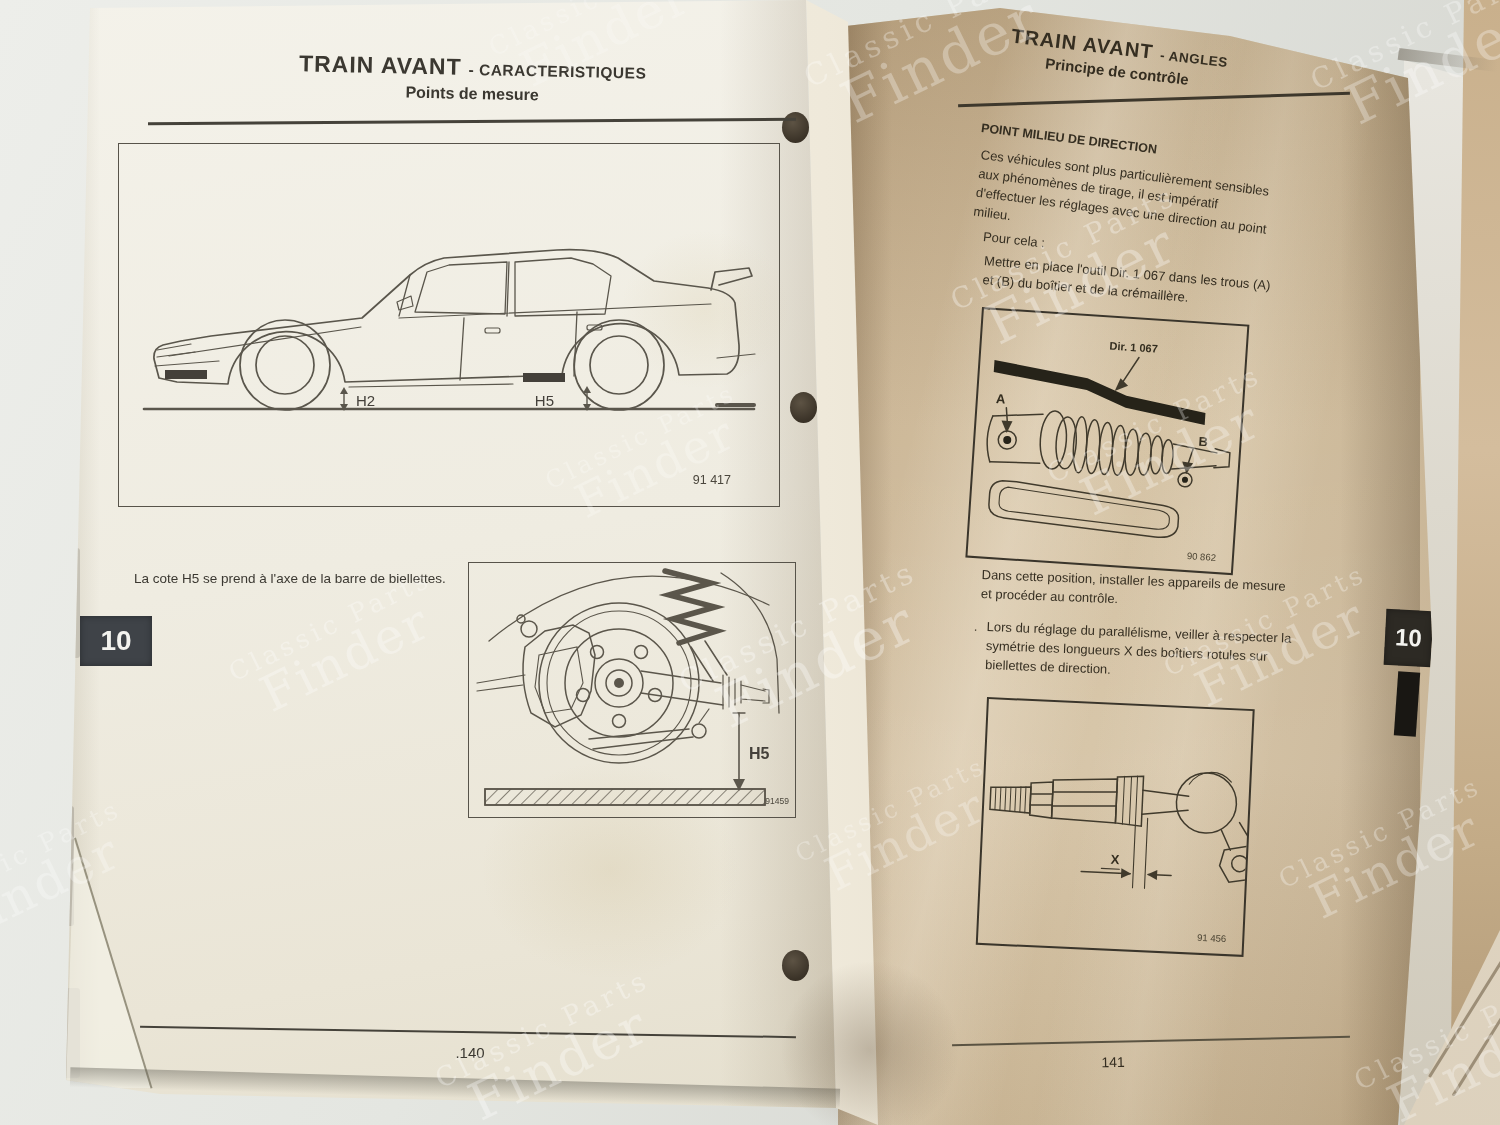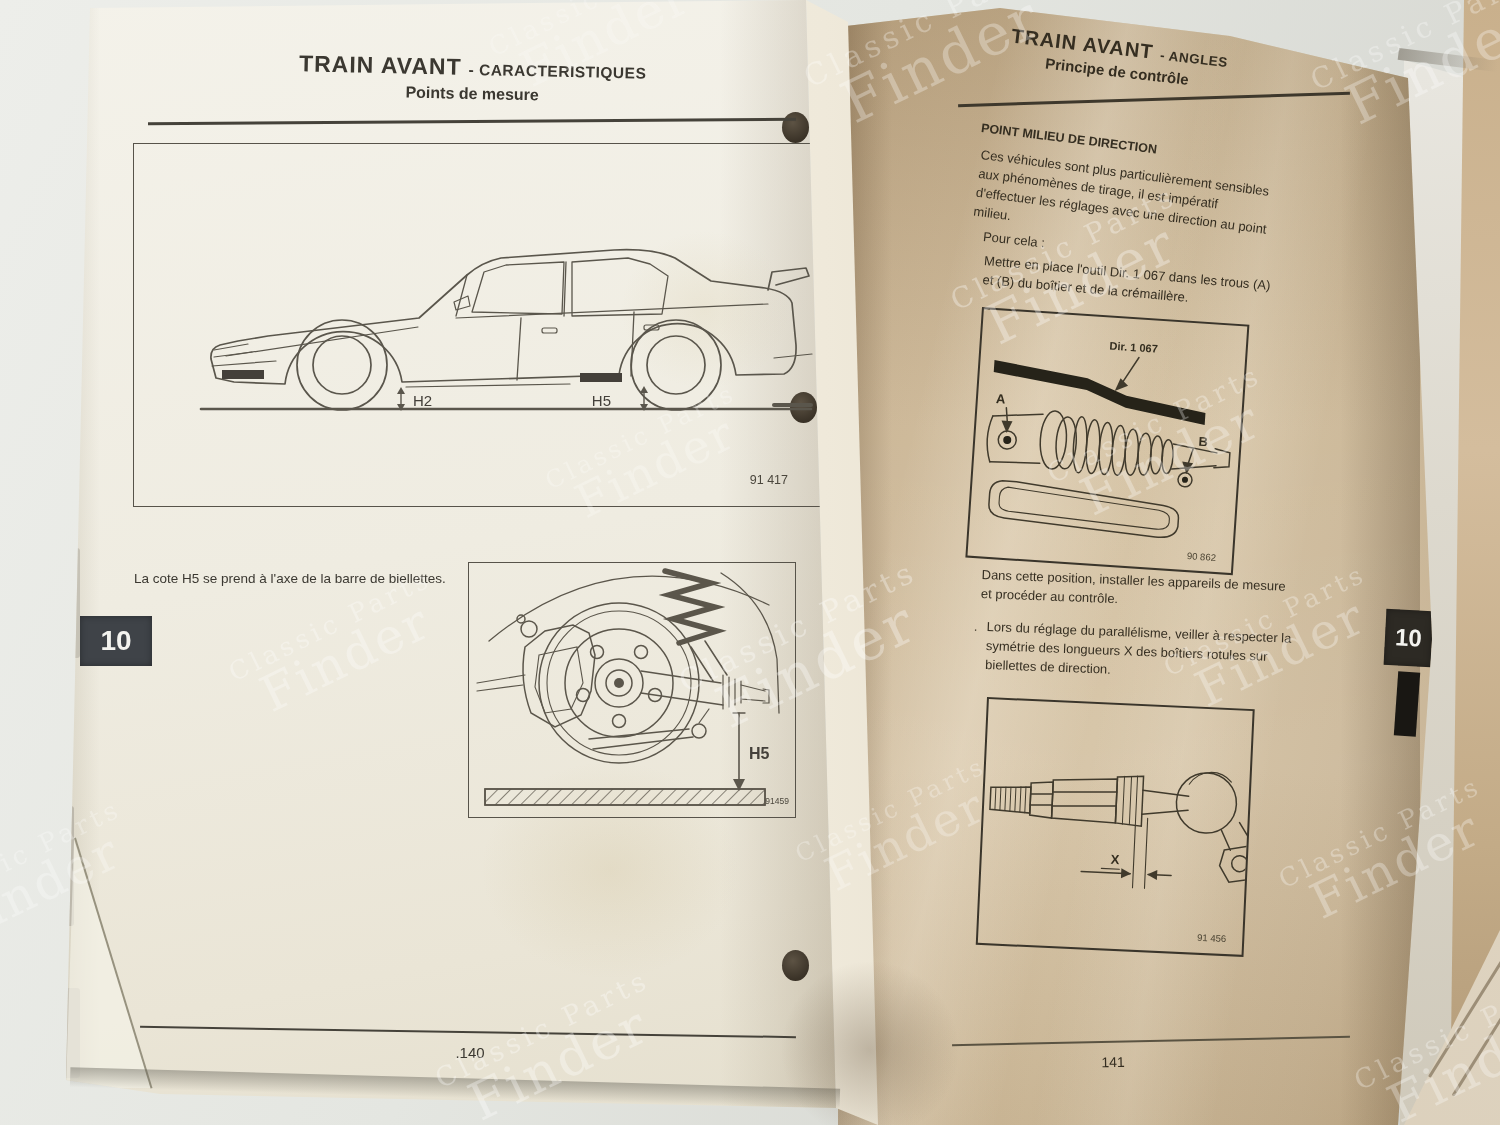--- a/index.html
+++ b/index.html
@@ -217,21 +217,21 @@
     <div class="hole" style="left:782px;top:950px;"></div>
 
     <div class="abs ink-l" style="left:150px;top:54px;width:645px;text-align:center;transform:rotate(1.2deg);">
       <div>
         <span class="title-main" style="font-size:23px;">TRAIN AVANT</span><span class="title-suf" style="font-size:15.5px;">- CARACTERISTIQUES</span>
       </div>
       <div class="subtitle" style="font-size:16px;margin-top:4px;">Points de mesure</div>
     </div>
     <div class="rule" style="left:148px;top:120px;width:648px;height:2.5px;transform:rotate(-0.4deg);"></div>
 
-    <div class="fig abs" style="left:133px;top:143px;width:660px;height:362px;padding-left:42px;">
+    <div class="fig abs" style="left:118px;top:143px;width:660px;height:362px;">
       <svg width="660" height="362" viewBox="0 0 660 362">
         <g stroke="#5a564c" stroke-width="1.7" fill="none" stroke-linecap="round" stroke-linejoin="round">
 
           <line x1="25" y1="265" x2="635" y2="265" stroke-width="2.6"></line>
           <line x1="598" y1="261" x2="635" y2="261" stroke-width="4"></line>
 
           <path d="M40,234 L35,215 Q34,204 44,201 L62,197 L92,192 Q175,182 243,174 L291,131 Q306,118 325,114 L438,106 Q477,104 499,114 L535,137 L589,144 Q612,148 616,159 L620,201 Q621,224 608,230 L560,231 A59,59 0 0 0 443,231 L226,238 A59,59 0 0 0 109,240 L58,238 L40,234 Z"></path>
 
           <path d="M592,146 L596,128 L630,124 L633,132 L600,141"></path>
 

